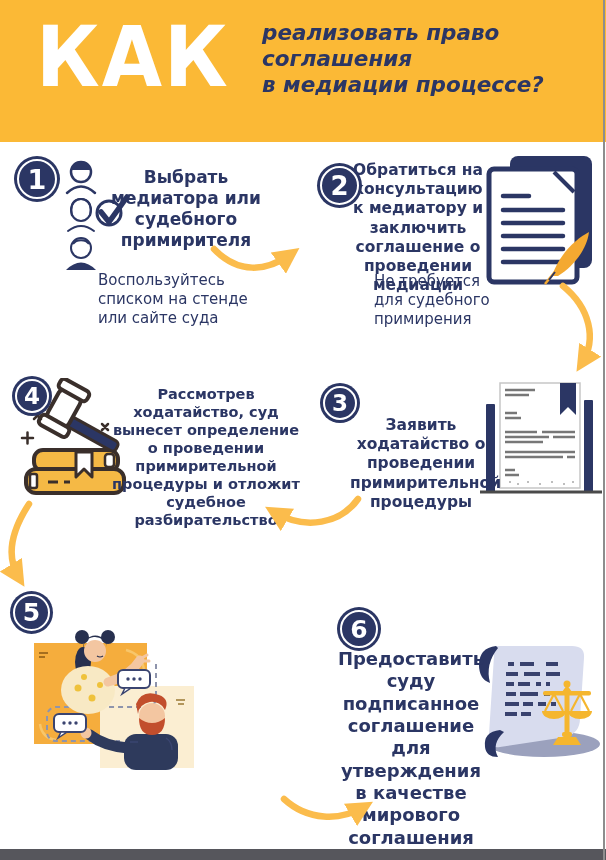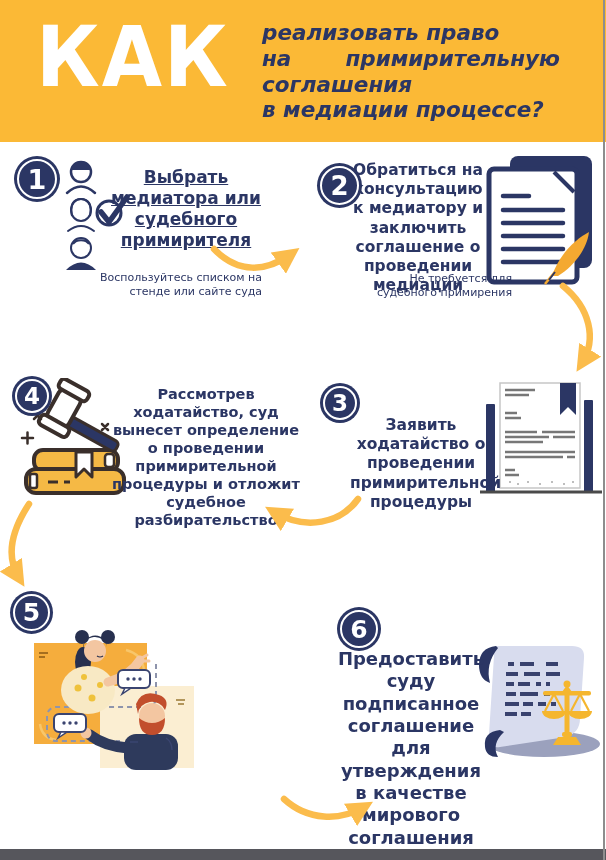--- a/index.html
+++ b/index.html
@@ -17,28 +17,28 @@
            display:flex; align-items:center; justify-content:center; font-weight:700; z-index:3; }
   .badge::before { content:""; position:absolute; inset:3px; border:2px solid #fff; border-radius:50%; }
   #b1 { left:14px;  top:156px; width:46px; height:46px; font-size:27px; }
   #b2 { left:317px; top:163px; width:45px; height:45px; font-size:26px; }
   #b3 { left:320px; top:383px; width:40px; height:40px; font-size:23px; }
   #b4 { left:12px;  top:376px; width:40px; height:40px; font-size:23px; }
   #b5 { left:10px;  top:591px; width:43px; height:43px; font-size:25px; }
   #b6 { left:337px; top:607px; width:44px; height:44px; font-size:25px; }
 
   .step-title { position:absolute; color:#2B3664; font-weight:700; text-align:center; line-height:1.24; z-index:2; }
-  #t1 { left:106px; top:167px; width:160px; font-size:17px;text-decoration:underline; }
+  #t1 { left:106px; top:167px; width:160px; font-size:17px; }
   #t2 { left:348px; top:161px; width:140px; font-size:15.5px; }
   #t3 { left:350px; top:416px; width:142px; font-size:15.5px; }
   #t4 { left:108px; top:386px; width:196px; font-size:14.5px; }
   #t5 { left:174px; top:644px; width:142px; font-size:15.5px; }
   #t6 { left:336px; top:648px; width:150px; font-size:18px; }
 
-  .step-note { position:absolute; color:#2B3664; font-size:11px; text-align:right; line-height:1.25; z-index:2; }
+  .step-note { position:absolute; color:#2B3664; font-size:15px; text-align:left; line-height:1.25; z-index:2; }
   #n1 { left:98px;  top:271px; width:164px; }
   #n2 { left:350px; top:272px; width:138px;margin-left:24px; }
 
   .icon { position:absolute; z-index:1; }
   #icon-people { left:60px;  top:157px; }
   #icon-doc2   { left:486px; top:156px; }
   #icon-doc3   { left:478px; top:380px; }
   #icon-gavel  { left:18px;  top:378px; }
   #icon-talk   { left:26px;  top:630px; }
   #icon-scroll { left:466px; top:644px; }
@@ -49,21 +49,20 @@
 </style>
 </head>
 <body>
 
 <div class="canvas">
 
   <div class="header">
     <div class="kak">КАК</div>
     <div class="htitle">
       <div>реализовать право</div>
-      <div class="jline">на примирительную</div>
       <div>соглашения</div>
       <div>в медиации процессе?</div>
     </div>
   </div>
 
   <div class="badge" id="b1">
       <span>1</span>
     </div>
   <div class="badge" id="b2">
       <span>2</span>

